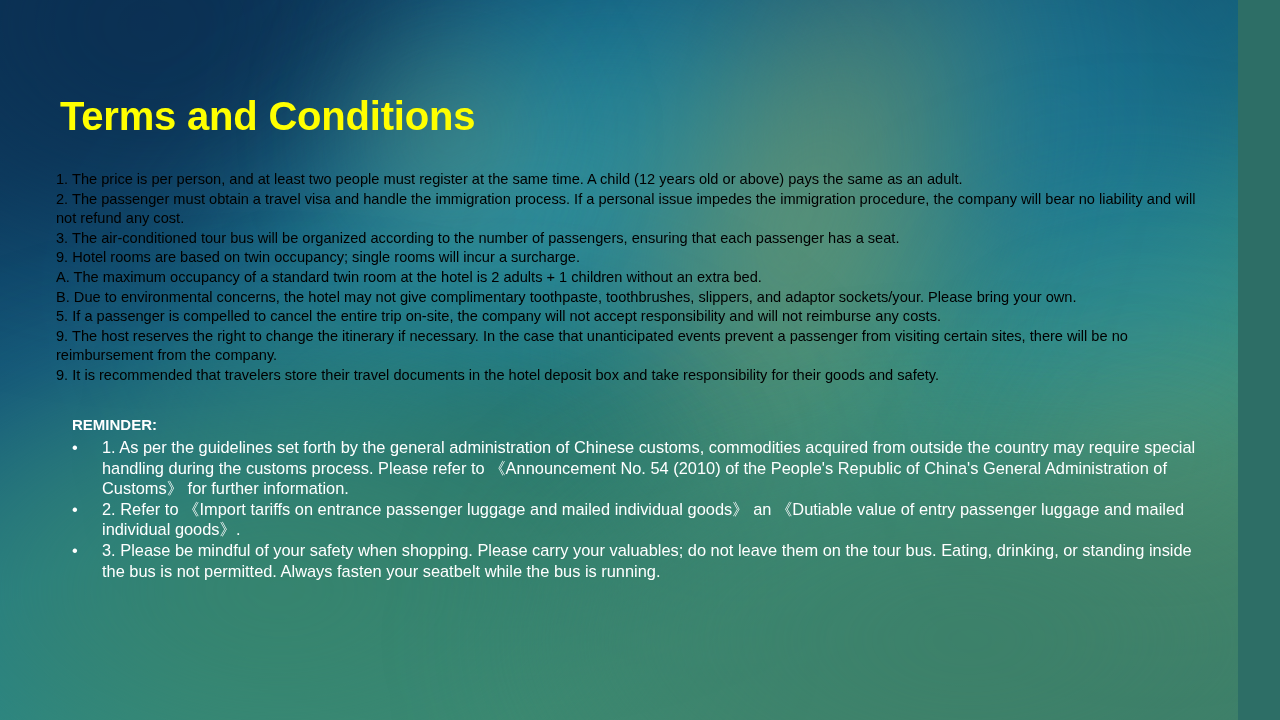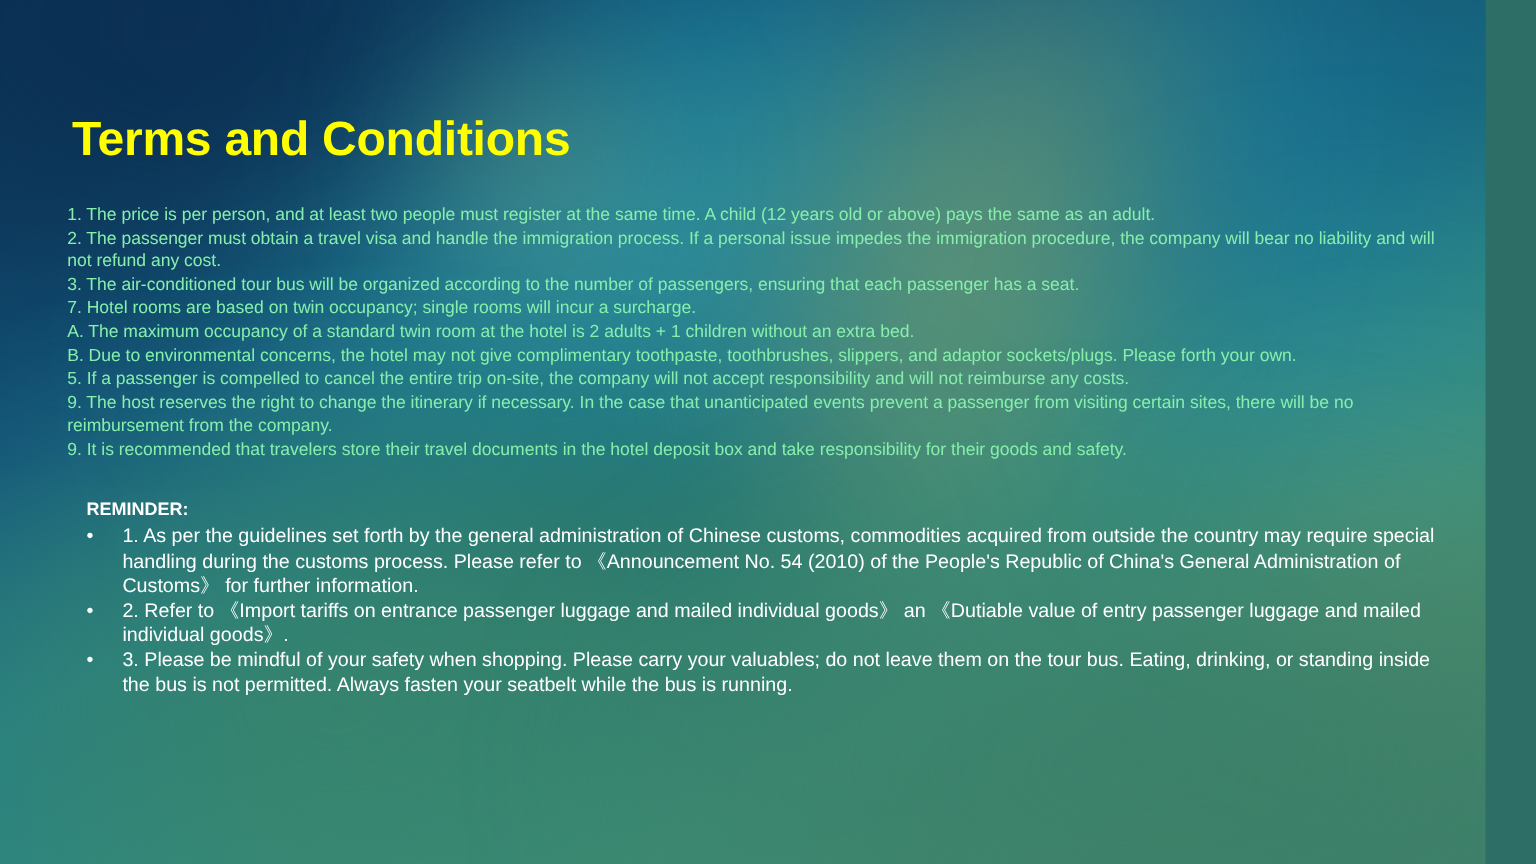--- a/index.html
+++ b/index.html
@@ -136,21 +136,21 @@
     letter-spacing: -0.2px;
     line-height: 1.1;
     white-space: nowrap;
   }
 
   #terms-list {
     position: absolute;
     left: 56px;
     top: 170px;
     width: 1150px;
-    color: #86efac;
+    color: #000000;
     font-size: 14.6px;
     line-height: 19.6px;
   }
 
   .term-item {
     margin: 0;
     padding: 0;
     text-indent: 0;
   }
 
@@ -208,23 +208,23 @@
   <div class="bg-blob blob-green-b"></div>
 
   <div class="content">
 
     <div id="slide-title">Terms and Conditions</div>
 
     <div id="terms-list">
       <p class="term-item"> 1. The price is per person, and at least two people must register at the same time. A child (12 years old or above) pays the same as an adult.</p>
       <p class="term-item"> 2. The passenger must obtain a travel visa and handle the immigration process. If a personal issue impedes the immigration procedure, the company will bear no liability and will not refund any cost.</p>
       <p class="term-item"> 3. The air-conditioned tour bus will be organized according to the number of passengers, ensuring that each passenger has a seat.</p>
-      <p class="term-item"> 7. Hotel rooms are based on twin occupancy; single rooms will incur a surcharge.</p>
+      <p class="term-item"> 9. Hotel rooms are based on twin occupancy; single rooms will incur a surcharge.</p>
       <p class="term-item"> A. The maximum occupancy of a standard twin room at the hotel is 2 adults + 1 children without an extra bed.</p>
-      <p class="term-item"> B. Due to environmental concerns, the hotel may not give complimentary toothpaste, toothbrushes, slippers, and adaptor sockets/plugs. Please forth your own.</p>
+      <p class="term-item"> B. Due to environmental concerns, the hotel may not give complimentary toothpaste, toothbrushes, slippers, and adaptor sockets/your. Please bring your own.</p>
       <p class="term-item"> 5. If a passenger is compelled to cancel the entire trip on-site, the company will not accept responsibility and will not reimburse any costs.</p>
       <p class="term-item"> 9. The host reserves the right to change the itinerary if necessary. In the case that unanticipated events prevent a passenger from visiting certain sites, there will be no reimbursement from the company.</p>
       <p class="term-item"> 9. It is recommended that travelers store their travel documents in the hotel deposit box and take responsibility for their goods and safety.</p>
     </div>
 
     <div id="reminder-block">
       <div id="reminder-heading">REMINDER:</div>
 
       <div class="reminder-item">
         <span class="reminder-bullet">•</span>

